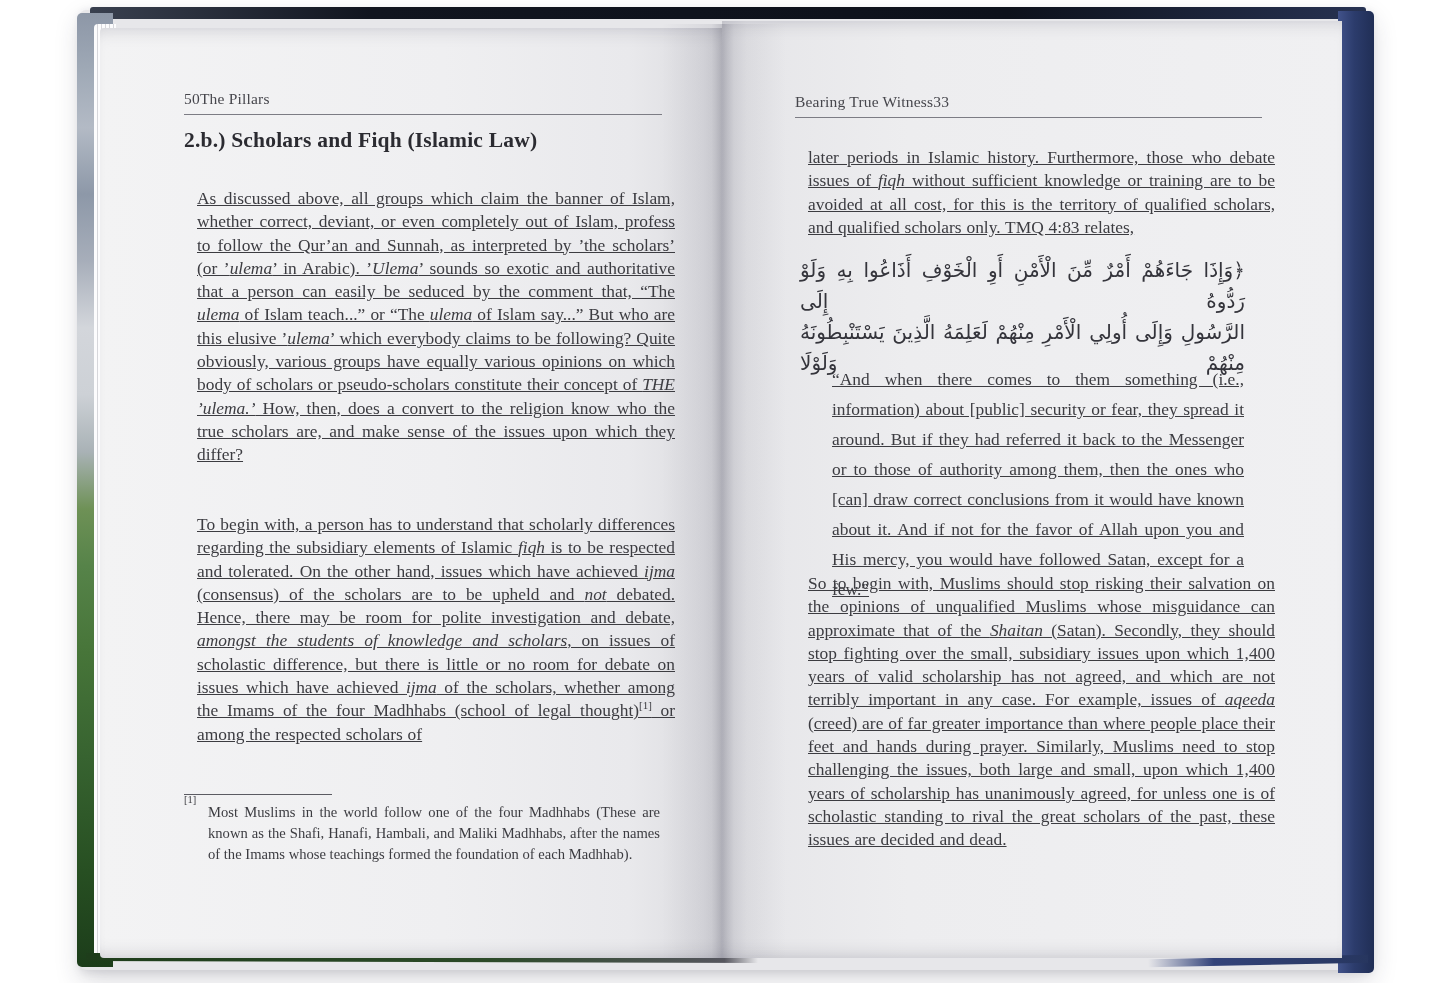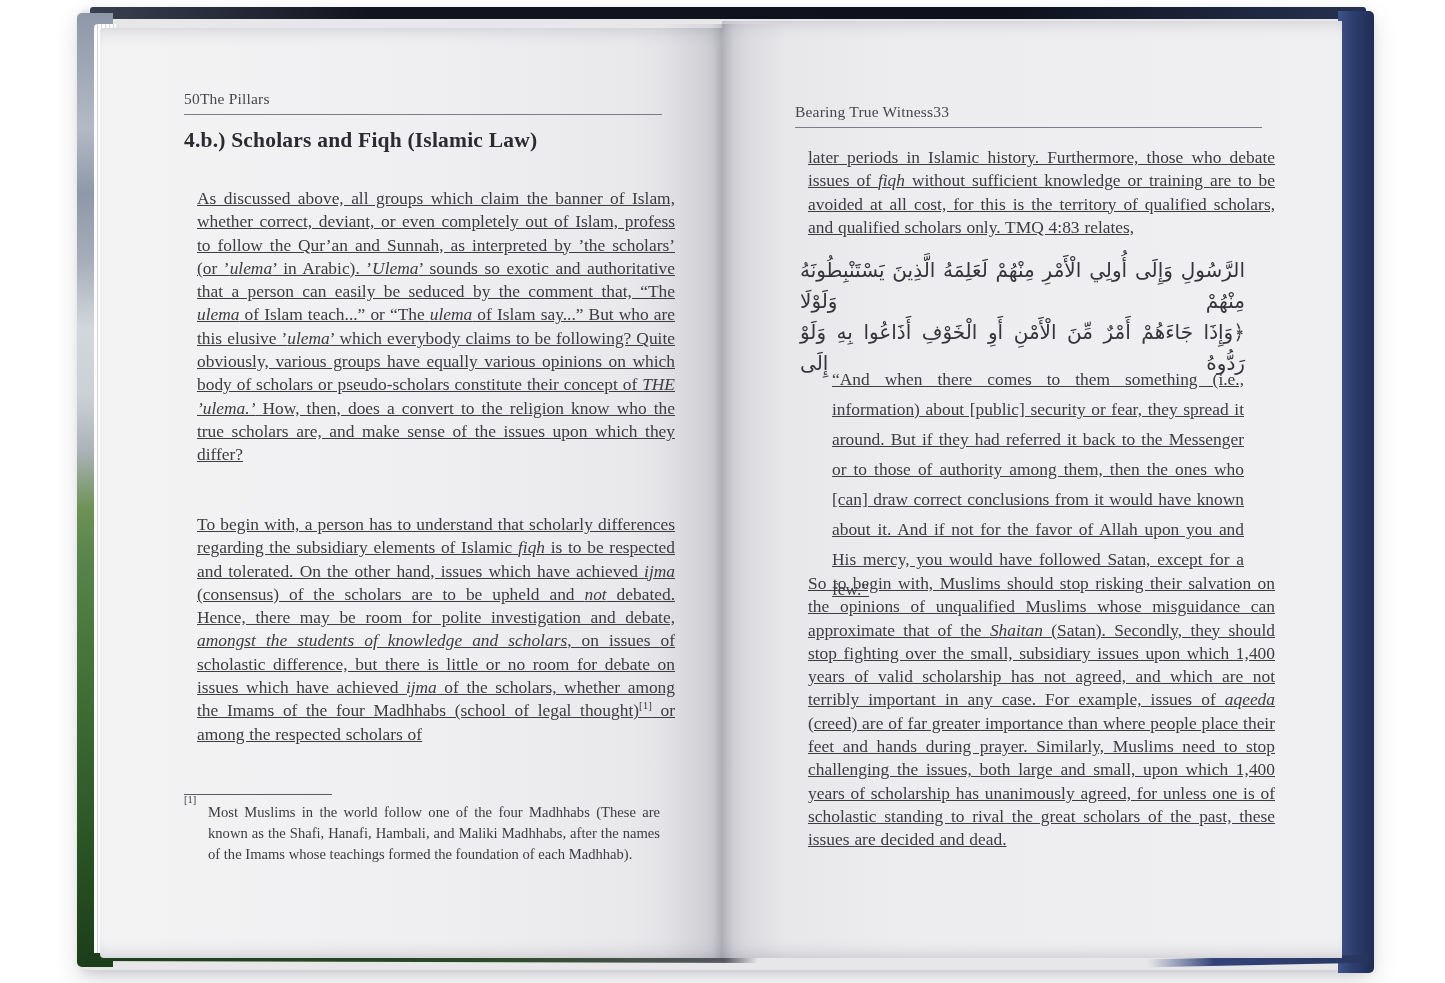--- a/index.html
+++ b/index.html
@@ -67,38 +67,38 @@
   <div class="page-edges-left"></div>
   <div class="page-edges-right"></div>
   <div class="cover-bottom-left"></div>
   <div class="cover-bottom-right"></div>
 
   <div class="page page-left">
     <div class="abs pg-header" style="left:84px;top:62px;width:478px;">
       <span>50</span>
       <span>The Pillars</span>
     </div>
-    <h2 class="abs section-heading" style="left:84px;top:100px;width:490px;">4.b.) Scholars and Fiqh (Islamic Law)</h2>
+    <h2 class="abs section-heading" style="left:84px;top:100px;width:490px;">2.b.) Scholars and Fiqh (Islamic Law)</h2>
     <p class="abs body" style="left:84px;top:146px;width:478px;">As discussed above, all groups which claim the banner of Islam, whether correct, deviant, or even completely out of Islam, profess to follow the Qur’an and Sunnah, as interpreted by ’the scholars’ (or ’<i>ulema</i>’ in Arabic). ’<i>Ulema</i>’ sounds so exotic and authoritative that a person can easily be seduced by the comment that, “The <i>ulema</i> of Islam teach...” or “The <i>ulema</i> of Islam say...” But who are this elusive ’<i>ulema</i>’ which everybody claims to be following? Quite obviously, various groups have equally various opinions on which body of scholars or pseudo-scholars constitute their concept of <i>THE ’ulema.’</i> How, then, does a convert to the religion know who the true scholars are, and make sense of the issues upon which they differ?</p>
     <p class="abs body" style="left:84px;top:472px;width:478px;">To begin with, a person has to understand that scholarly differences regarding the subsidiary elements of Islamic <i>fiqh</i> is to be respected and tolerated. On the other hand, issues which have achieved <i>ijma</i> (consensus) of the scholars are to be upheld and <i>not</i> debated. Hence, there may be room for polite investigation and debate, <i>amongst the students of knowledge and scholars</i>, on issues of scholastic difference, but there is little or no room for debate on issues which have achieved <i>ijma</i> of the scholars, whether among the Imams of the four Madhhabs (school of legal thought)<sup>[1]</sup> or among the respected scholars of</p>
     <div class="abs fn-rule" style="left:84px;top:766px;"></div>
     <div class="abs footnote" style="left:84px;top:774px;width:452px;">
       <sup class="fn-marker">[1]</sup>
       <span>Most Muslims in the world follow one of the four Madhhabs (These are known as the Shafi, Hanafi, Hambali, and Maliki Madhhabs, after the names of the Imams whose teachings formed the foundation of each Madhhab).</span>
     </div>
   </div>
 
   <div class="page page-right">
-    <div class="abs pg-header" style="left:73px;top:72px;width:467px;margin-top:10px;">
+    <div class="abs pg-header" style="left:73px;top:72px;width:467px;">
       <span>Bearing True Witness</span>
       <span>33</span>
     </div>
     <p class="abs body" style="left:73px;top:112px;width:467px;">later periods in Islamic history. Furthermore, those who debate issues of <i>fiqh</i> without sufficient knowledge or training are to be avoided at all cost, for this is the territory of qualified scholars, and qualified scholars only. TMQ 4:83 relates,</p>
     <div class="abs quran" dir="rtl" style="left:78px;top:234px;width:445px;">
+      <div class="q-line q-just">﴿وَإِذَا جَاءَهُمْ أَمْرٌ مِّنَ الْأَمْنِ أَوِ الْخَوْفِ أَذَاعُوا بِهِ وَلَوْ رَدُّوهُ إِلَى</div>
       <div class="q-line q-just">الرَّسُولِ وَإِلَى أُولِي الْأَمْرِ مِنْهُمْ لَعَلِمَهُ الَّذِينَ يَسْتَنْبِطُونَهُ مِنْهُمْ وَلَوْلَا</div>
-      <div class="q-line q-just">﴿وَإِذَا جَاءَهُمْ أَمْرٌ مِّنَ الْأَمْنِ أَوِ الْخَوْفِ أَذَاعُوا بِهِ وَلَوْ رَدُّوهُ إِلَى</div>
     </div>
     <p class="abs body quote" style="left:97px;top:330px;width:412px;">“And when there comes to them something (i.e., information) about [public] security or fear, they spread it around. But if they had referred it back to the Messenger or to those of authority among them, then the ones who [can] draw correct conclusions from it would have known about it. And if not for the favor of Allah upon you and His mercy, you would have followed Satan, except for a few.”</p>
     <p class="abs body" style="left:73px;top:538px;width:467px;">So to begin with, Muslims should stop risking their salvation on the opinions of unqualified Muslims whose misguidance can approximate that of the <i>Shaitan</i> (Satan). Secondly, they should stop fighting over the small, subsidiary issues upon which 1,400 years of valid scholarship has not agreed, and which are not terribly important in any case. For example, issues of <i>aqeeda</i> (creed) are of far greater importance than where people place their feet and hands during prayer. Similarly, Muslims need to stop challenging the issues, both large and small, upon which 1,400 years of scholarship has unanimously agreed, for unless one is of scholastic standing to rival the great scholars of the past, these issues are decided and dead.</p>
   </div>
 
   <div class="gutter"></div>
 </div>
 
 </body></html>

